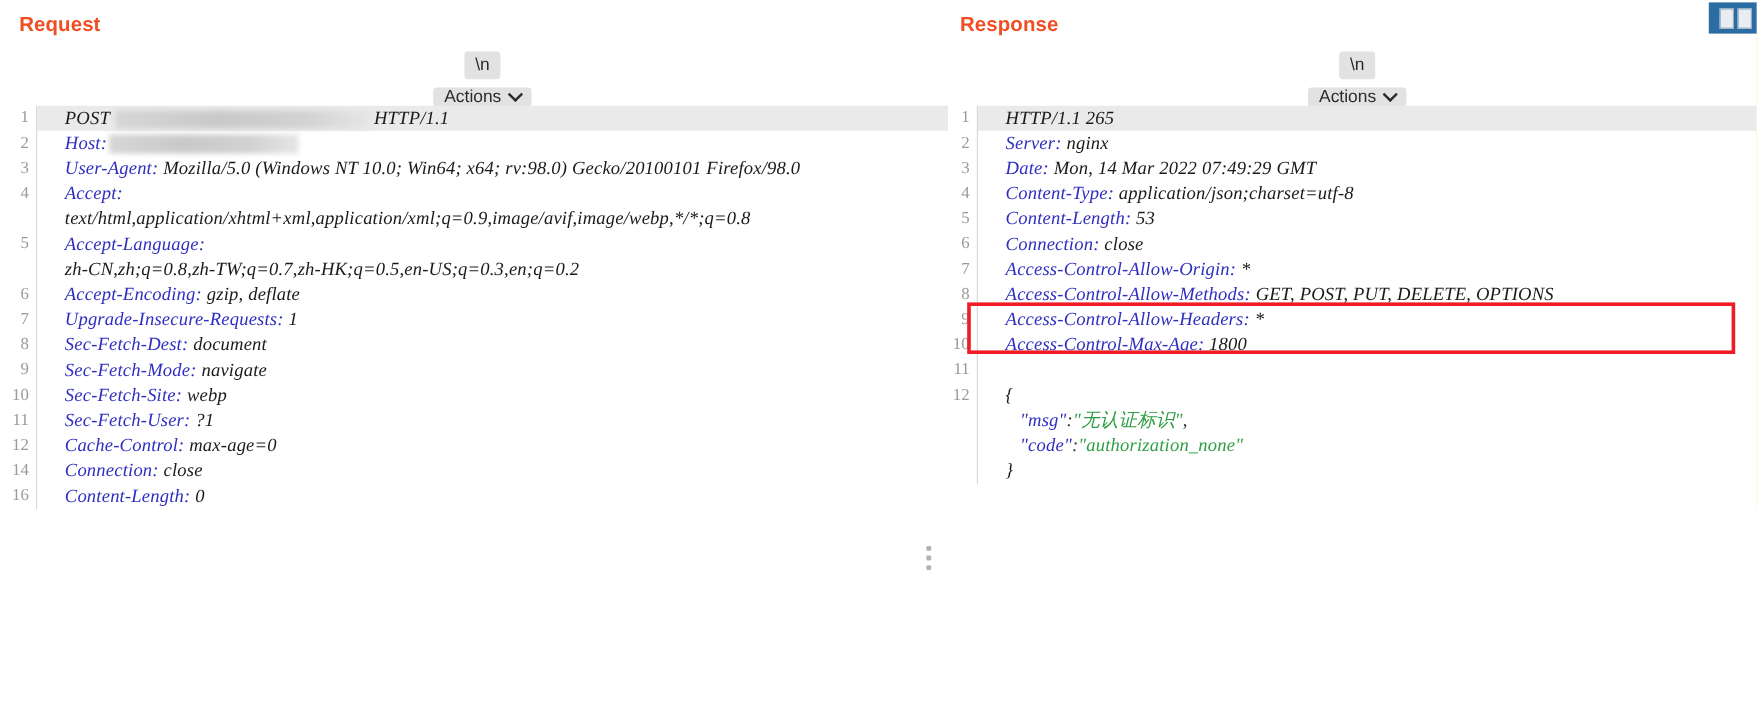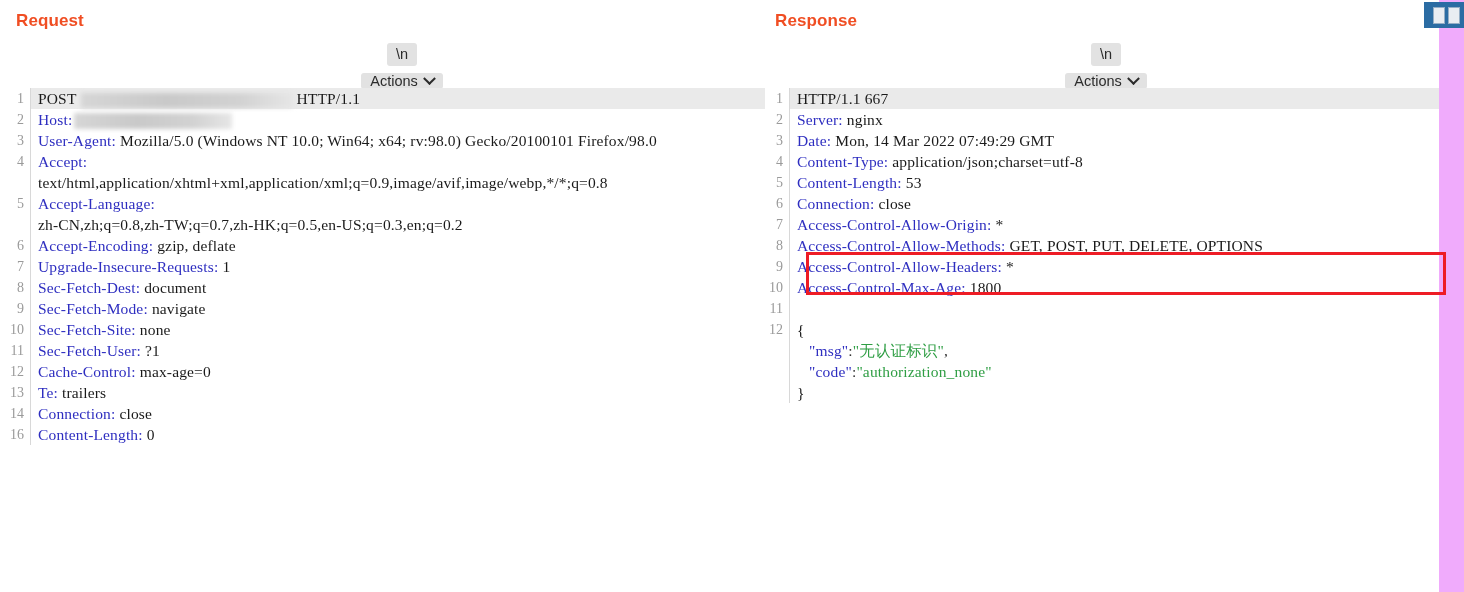--- a/index.html
+++ b/index.html
@@ -6,32 +6,32 @@
   html, body {
     margin: 0; padding: 0;
     width: 1464px; height: 592px;
     background: #ffffff;
     font-family: "Liberation Sans", sans-serif;
     overflow: hidden;
   }
   .screen {
     position: relative;
     width: 1464px; height: 592px;
-    background: #f0abfc;
+    background: #fde047;
   }
 
   
   .pane {
     position: absolute;
     top: 0;
     height: 592px;
     background: #ffffff;
   }
   .pane-request  { left: 0px;   width: 790px; }
-  .pane-response { left: 765px; width: 674px; }
+  .pane-response { left: 790px; width: 674px; }
 
   .pane-title {
     font-size: 17px;
     font-weight: bold;
     color: #f04e23;
     padding: 11px 0 0 16px;
     letter-spacing: 0.1px;
     line-height: 20px;
     height: 36px;
   }
@@ -125,26 +125,27 @@
     user-select: none;
   }
   .pane-response .gutter { flex: 0 0 24px; }
   .sep {
     flex: 0 0 1px;
     align-self: stretch;
     background: #d8d8d8;
   }
   .codetext {
     flex: 1 1 auto;
-    padding-left: 7px;
+    padding-left: 23px;
     line-height: 21px;
     white-space: pre-wrap;
     word-break: break-all;
     color: #1a1a1a;
     letter-spacing: 0.15px;
+    font-style: italic;
   }
   .codetext.first { background: #eaeaea; }
   .hdrname { color: #2e2ec0; text-align: right; }
   .jkey { color: #2e2ec0; }
   .jval { color: #2f9e44; }
   .punc  { color: #333333; }
 
   
   .redact {
     display: inline-block;
@@ -283,40 +284,35 @@
 
       <div class="code-row">
         <div class="gutter">9</div>
         <div class="sep"></div>
         <div class="codetext"><span class="hdrname">Sec-Fetch-Mode:</span><span> navigate</span></div>
       </div>
 
       <div class="code-row">
         <div class="gutter">10</div>
         <div class="sep"></div>
-        <div class="codetext"><span class="hdrname">Sec-Fetch-Site:</span><span> none</span></div>
+        <div class="codetext"><span class="hdrname">Sec-Fetch-Site:</span><span> webp</span></div>
       </div>
 
       <div class="code-row">
         <div class="gutter">11</div>
         <div class="sep"></div>
         <div class="codetext"><span class="hdrname">Sec-Fetch-User:</span><span> ?1</span></div>
       </div>
 
       <div class="code-row">
         <div class="gutter">12</div>
         <div class="sep"></div>
         <div class="codetext"><span class="hdrname">Cache-Control:</span><span> max-age=0</span></div>
       </div>
 
-      <div class="code-row">
-        <div class="gutter">13</div>
-        <div class="sep"></div>
-        <div class="codetext"><span class="hdrname">Te:</span><span> trailers</span></div>
-      </div>
 
       <div class="code-row">
         <div class="gutter">14</div>
         <div class="sep"></div>
         <div class="codetext"><span class="hdrname">Connection:</span><span> close</span></div>
       </div>
 
 
       <div class="code-row">
         <div class="gutter">16</div>
@@ -350,21 +346,21 @@
         <span>Actions</span>
         <span class="caret"></span>
       </div>
     </div>
 
     <div class="code">
 
       <div class="code-row">
         <div class="gutter">1</div>
         <div class="sep"></div>
-        <div class="codetext first">HTTP/1.1 667</div>
+        <div class="codetext first">HTTP/1.1 265</div>
       </div>
 
       <div class="code-row">
         <div class="gutter">2</div>
         <div class="sep"></div>
         <div class="codetext"><span class="hdrname">Server:</span><span> nginx</span></div>
       </div>
 
       <div class="code-row">
         <div class="gutter">3</div>

